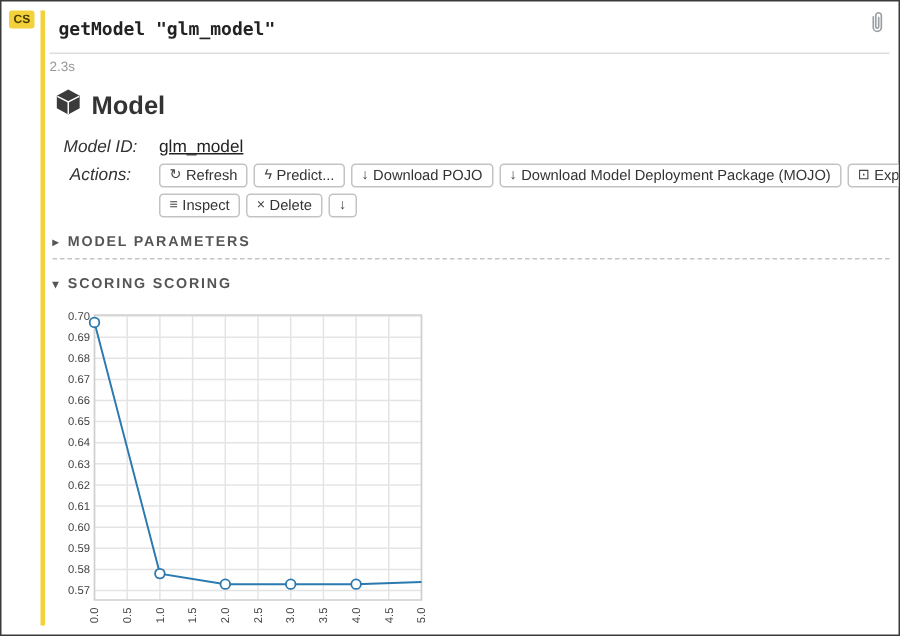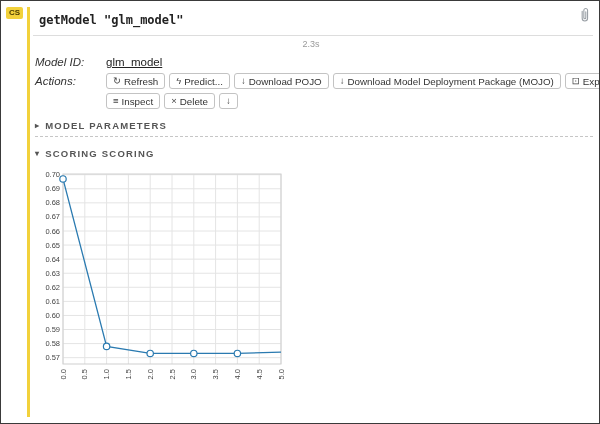--- a/index.html
+++ b/index.html
@@ -5,27 +5,27 @@
   html,body{margin:0;padding:0;background:#fff;}
   .page{position:relative;width:600px;height:424px;border:1px solid #3a3a3a;background:#fff;
         font-family:"Liberation Sans",sans-serif;box-sizing:border-box;overflow:hidden;}
   .cell-badge{position:absolute;top:6px;left:5px;background:#f2d13b;color:#4a3c00;
         font-size:8px;font-weight:bold;padding:2px 3px;border-radius:2px;line-height:1;}
   .cell-bar{position:absolute;top:6px;bottom:6px;left:26px;width:3px;background:#f2d13b;}
   .content{position:absolute;left:32px;right:6px;top:6px;}
   .cell-input-row{position:relative;padding:3px 0 7px 6px;border-bottom:1px solid #ddd;}
   .code{font-family:"DejaVu Sans Mono","Liberation Mono",monospace;font-size:12px;font-weight:600;color:#222;}
   .clip{position:absolute;right:2px;top:0px;}
-  .exec-time{text-align:center;font-size:9px;color:#999;padding:3px 4px 0 0;}
+  .exec-time{text-align:left;font-size:9px;color:#999;padding:3px 4px 0 0;}
   .output{padding:2px 0 0 2px;}
   .model-header{display:flex;align-items:center;gap:7px;margin:8px 0 8px 2px;}
   .model-header h1{font-size:17px;font-weight:600;color:#333;margin:0;}
   .field-row{display:flex;align-items:center;margin:3px 0;font-size:11.5px;color:#222;}
   .field-row.top{align-items:flex-start;}
-  .field-label{width:64px;text-align:left;font-style:italic;margin-right:7px;flex:none;color:#333;line-height:16px;}
+  .field-label{width:64px;text-align:center;font-style:italic;margin-right:7px;flex:none;color:#333;line-height:16px;}
   .field-value{line-height:16px;text-decoration:underline;}
   .red-box{border:2px solid #d9251c;padding:0 4px;line-height:15px;display:inline-block;}
   .actions-wrap{display:flex;flex-direction:column;gap:4px;}
   .actions-row{display:flex;gap:4px;white-space:nowrap;}
   .btn{display:inline-flex;align-items:center;gap:3px;border:1px solid #c3c3c3;border-radius:3px;
        background:#fff;font-size:9.8px;color:#333;padding:0 6px;height:16px;
        font-family:"Liberation Sans",sans-serif;cursor:pointer;}
   .bicon{font-size:9.5px;color:#444;line-height:1;}
   .section-header{display:flex;align-items:center;gap:5px;font-size:9.5px;font-weight:bold;
        letter-spacing:1.2px;color:#555;padding:6px 0 5px 0;margin-top:5px;cursor:pointer;}
@@ -48,20 +48,30 @@
         <svg width="13" height="16" viewBox="0 0 14 17">
           <path d="M4.5 4.5 v7.5 a2.9 2.9 0 0 0 5.8 0 v-8.5 a2 2 0 0 0 -4 0 v8 a1.05 1.05 0 0 0 2.1 0 V5" fill="none" stroke="#9aa0a6" stroke-width="1.2" stroke-linecap="round"></path>
         </svg>
       </span>
     </div>
 
     <div class="exec-time">2.3s</div>
 
     <div class="output">
 
+      <div class="model-header">
+        <span>
+          <svg width="17" height="18" viewBox="0 0 24 26">
+            <polygon points="12,1 23,7 23,19 12,25 1,19 1,7" fill="#3b3b3b"></polygon>
+            <polyline points="1.5,7.5 12,13 22.5,7.5" fill="none" stroke="#fff" stroke-width="1.4"></polyline>
+            <line x1="12" y1="13" x2="12" y2="24.5" stroke="#fff" stroke-width="1.4"></line>
+          </svg>
+        </span>
+        <h1>Model</h1>
+      </div>
 
       <div class="field-row">
         <div class="field-label">Model ID:</div>
         <div class="field-value">glm_model</div>
       </div>
 
 
       <div class="field-row top">
         <div class="field-label">Actions:</div>
         <div class="actions-wrap">

